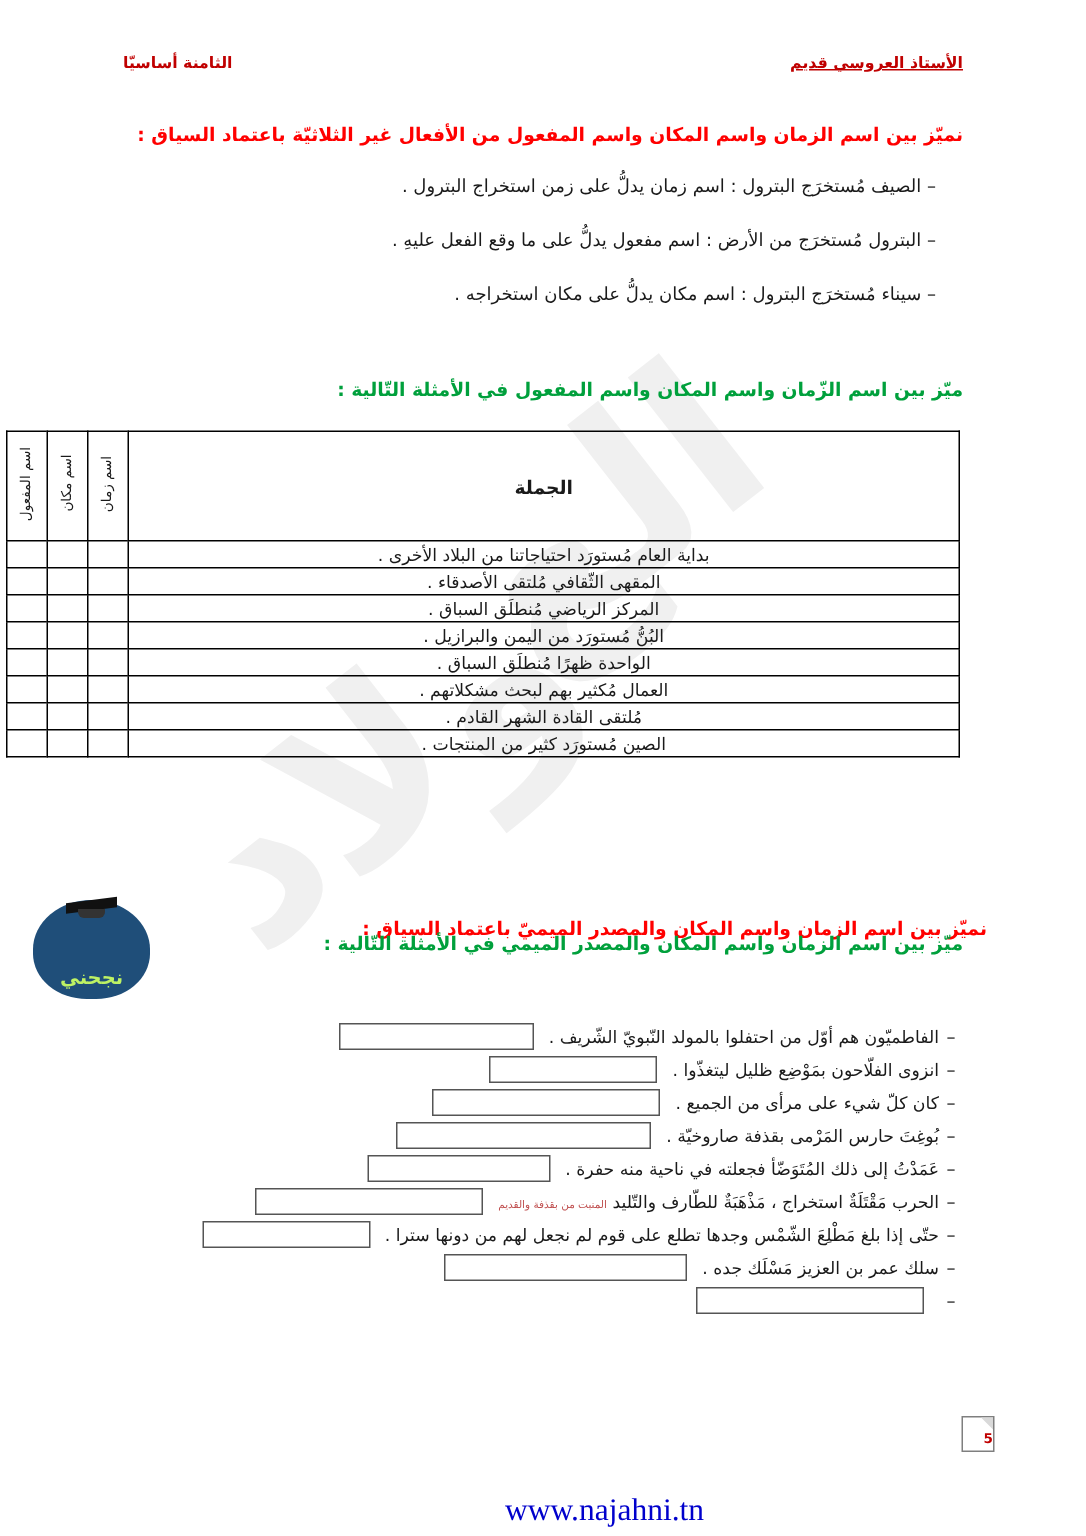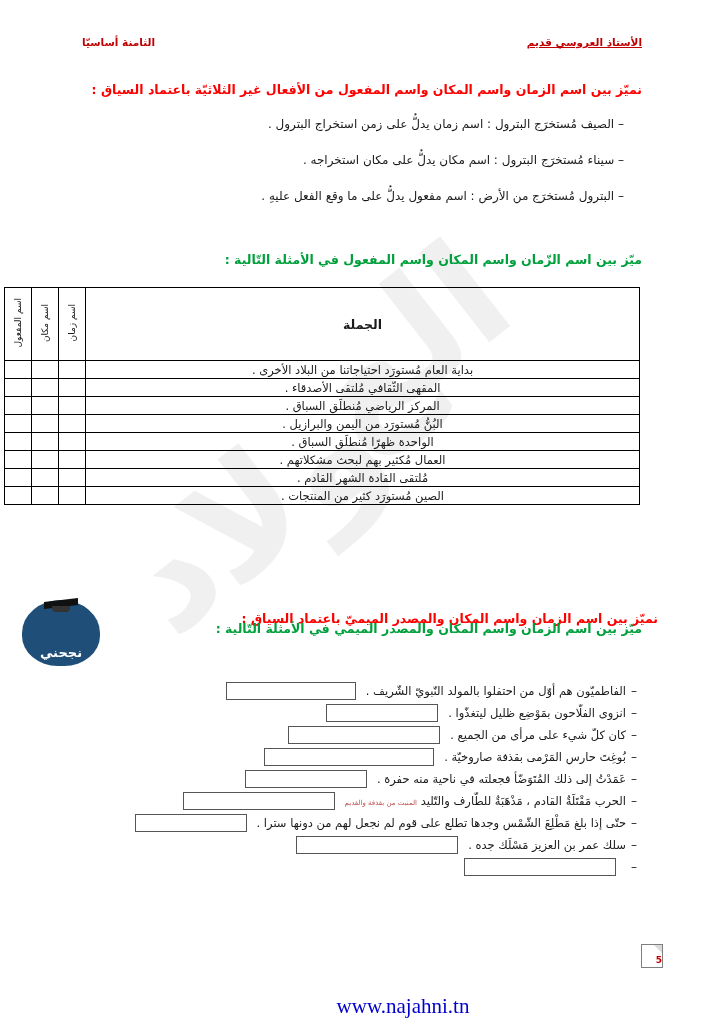--- a/index.html
+++ b/index.html
@@ -186,21 +186,21 @@
   }
   .logo .cap::after {
     content: "";
     position: absolute;
     top: 6px; left: 8px;
     width: 18px; height: 6px;
     background: #333;
     border-radius: 0 0 4px 4px;
   }
   .logo .txt {
-    color: #ffffff;
+    color: #bef264;
     font-size: 13px;
     font-weight: bold;
     direction: rtl;
     margin-top: 31px;
   }
 
   
   .sec3-title-red {
     position: absolute;
     top: 611px;
@@ -311,24 +311,24 @@
       <div class="left-ttl">الأستاذ العروسي قديم</div>
     </div>
 
     <div class="sec1-title redline">نميّز بين اسم الزمان واسم المكان واسم المفعول من الأفعال غير الثلاثيّة باعتماد  السياق :</div>
 
     <div class="sec1-lines">
       <div class="body-line">
         <span>– الصيف مُستخرَج البترول : اسم زمان يدلُّ على زمن استخراج البترول .</span>
       </div>
       <div class="body-line">
+        <span>– البترول مُستخرَج من الأرض : اسم مفعول يدلُّ على ما وقع الفعل عليهِ .</span>
+      </div>
+      <div class="body-line">
         <span>– سيناء مُستخرَج البترول : اسم مكان يدلُّ على مكان استخراجه .</span>
-      </div>
-      <div class="body-line">
-        <span>– البترول مُستخرَج من الأرض : اسم مفعول يدلُّ على ما وقع الفعل عليهِ .</span>
       </div>
     </div>
 
     <div class="sec2-title greenline">ميّز بين اسم الزّمان واسم المكان واسم المفعول في الأمثلة التّالية :</div>
 
     <table class="ex-table">
       <thead>
         <tr>
           <th class="sent-head">الجملة</th>
           <th class="vhead"><span>اسم زمان</span></th>
@@ -424,21 +424,21 @@
 
       <div class="sec3-row">
         <div class="dash">–</div>
         <div class="sent">عَمَدْتُ إلى ذلك المُتَوَضّأ فجعلته في ناحية منه حفرة .</div>
         <div class="answerbox" style="width:120px"></div>
       </div>
 
       <div class="sec3-row">
         <div class="dash">–</div>
         <div class="sent">
-          <span>الحرب مَقْتَلَةٌ القادم ، مَذْهَبَةٌ للطّارف والتّليد</span>
+          <span>الحرب مَقْتَلَةٌ استخراج ، مَذْهَبَةٌ للطّارف والتّليد</span>
           <span class="small-note">المنبت من بقذفة والقديم</span>
         </div>
         <div class="answerbox" style="width:150px"></div>
       </div>
 
       <div class="sec3-row">
         <div class="dash">–</div>
         <div class="sent">حتّى إذا بلغ مَطْلِعَ الشّمْس وجدها تطلع على قوم لم نجعل لهم من دونها سترا .</div>
         <div class="answerbox" style="width:110px"></div>
       </div>

